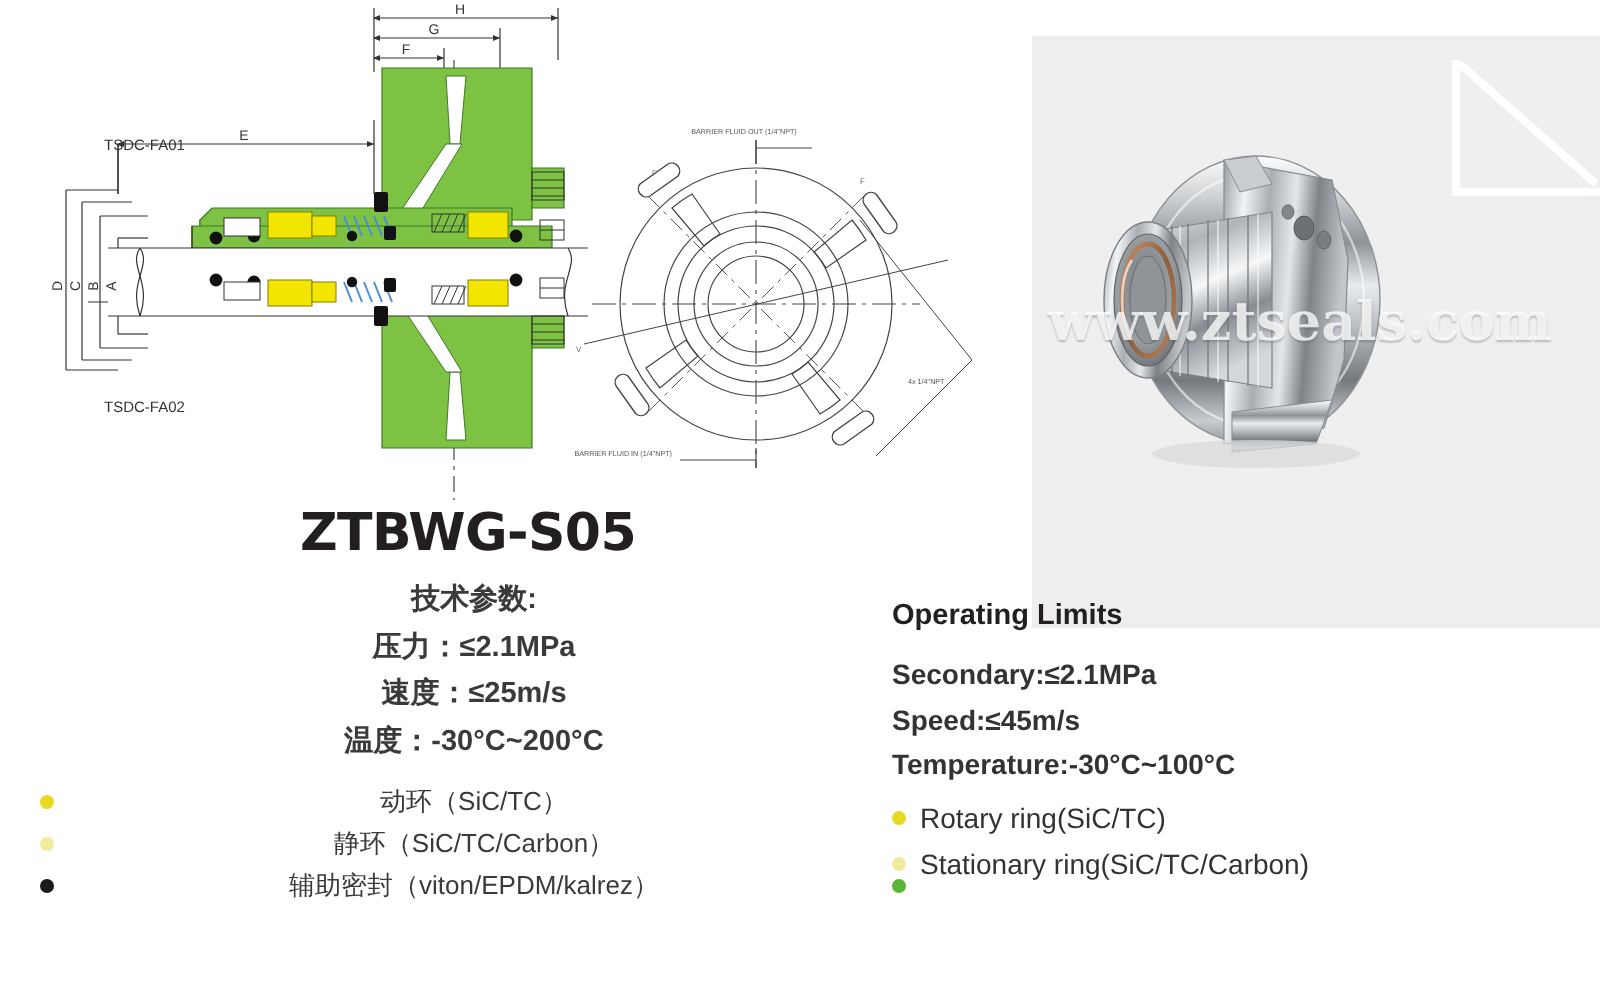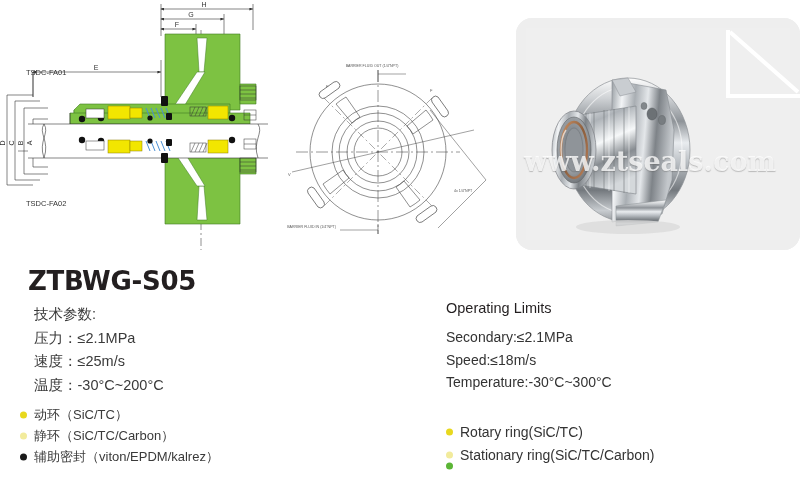--- a/index.html
+++ b/index.html
@@ -9,85 +9,86 @@
     background: #ffffff;
     font-family: "Liberation Sans", "DejaVu Sans", sans-serif;
     overflow: hidden;
     position: relative;
   }
 
   
   #top-area { position: absolute; left:0; top:0; width:800px; height:262px; }
 
   
-  #xsec { position:absolute; left:0; top:0; width:272px; height:258px; }
+  #xsec { position:absolute; left:0; top:0; width:272px; height:258px;padding-left:26px; }
   #xsec svg { display:block; }
 
   
   #faceview { position:absolute; left:278px; top:52px; width:225px; height:200px; }
   #faceview svg { display:block; }
 
   
   #photo-panel {
-    position:absolute; left:516px; top:18px; width:284px; height:232px;
-    background:#eeeeee; overflow:hidden;border-radius:16px;
+    position:absolute; left:516px; top:18px; width:284px; height:296px;
+    background:#eeeeee; overflow:hidden;
   }
   #photo-svg { position:absolute; left:0; top:0; }
   .wm {
     position:absolute; left:8px; top:128px; width:268px;
     font-family:"DejaVu Serif", serif;
     font-weight:bold; font-size:27px; letter-spacing:0px;
     color:rgba(255,255,255,0.78);
     text-shadow:0 1px 1px rgba(90,90,90,0.35);
     white-space:nowrap;
     pointer-events:none;
   }
 
   
-  #cn-col { position:absolute; left:0px; top:268px; width:440px; }
+  #cn-col { position:absolute; left:0px; top:254px; width:440px;text-align:center; }
   #en-col { position:absolute; left:440px; top:265px; width:360px; }
 
   .title {
     font-family:"DejaVu Sans", sans-serif;
     font-weight:bold;
     font-size:26px;
     letter-spacing:-0.3px;
     color:#231f20;
     margin:0 0 8px 28px;
     line-height:1.05;
   }
   .en-title {
-    font-weight:normal;
+    font-weight:bold;
     font-size:14.5px;
     color:#231f20;
     margin:36px 0 9px 6px;
     line-height:1.1;
   }
 
   .spec-list { margin:0 0 4px 0; padding:0; list-style:none; }
   .spec-list li {
     font-size:14.5px;
     color:#3a3a3a;
     line-height:1.62;
     white-space:nowrap;
+    font-weight:bold;
   }
   #cn-col .spec-list li { margin-left:34px; }
   #en-col .spec-list li { margin-left:6px; font-size:14px; color:#333; }
 
   .mat-list { margin:7px 0 0 0; padding:0; list-style:none; }
   .mat-list li {
     position:relative;
     font-size:13px;
     color:#3a3a3a;
     line-height:1.62;
     white-space:nowrap;
   }
   #cn-col .mat-list li { padding-left:34px; }
   #en-col .mat-list li { padding-left:20px; font-size:14px; color:#333; }
-  #en-col .mat-list { margin-top:27px; }
+  #en-col .mat-list { margin-top:4px; }
 
   .bullet {
     position:absolute;
     top:50%;
     transform:translateY(-50%);
     width:7px; height:7px;
     border-radius:50%;
     display:block;
   }
   #cn-col .bullet { left:20px; }
@@ -419,22 +420,22 @@
       <span>辅助密封（viton/EPDM/kalrez）</span>
     </li>
   </ul>
 </div>
 
 <div id="en-col">
   <div class="en-title">Operating Limits</div>
 
   <ul class="spec-list">
     <li>Secondary:≤2.1MPa</li>
-    <li>Speed:≤18m/s</li>
-    <li>Temperature:-30°C~300°C</li>
+    <li>Speed:≤45m/s</li>
+    <li>Temperature:-30°C~100°C</li>
   </ul>
 
   <ul class="mat-list">
     <li>
       <span class="bullet" style="background: rgb(232, 216, 30);"></span>
       <span>Rotary ring(SiC/TC)</span>
     </li>
     <li>
       <span class="bullet" style="background: rgb(242, 235, 156);"></span>
       <span>Stationary ring(SiC/TC/Carbon)</span>

